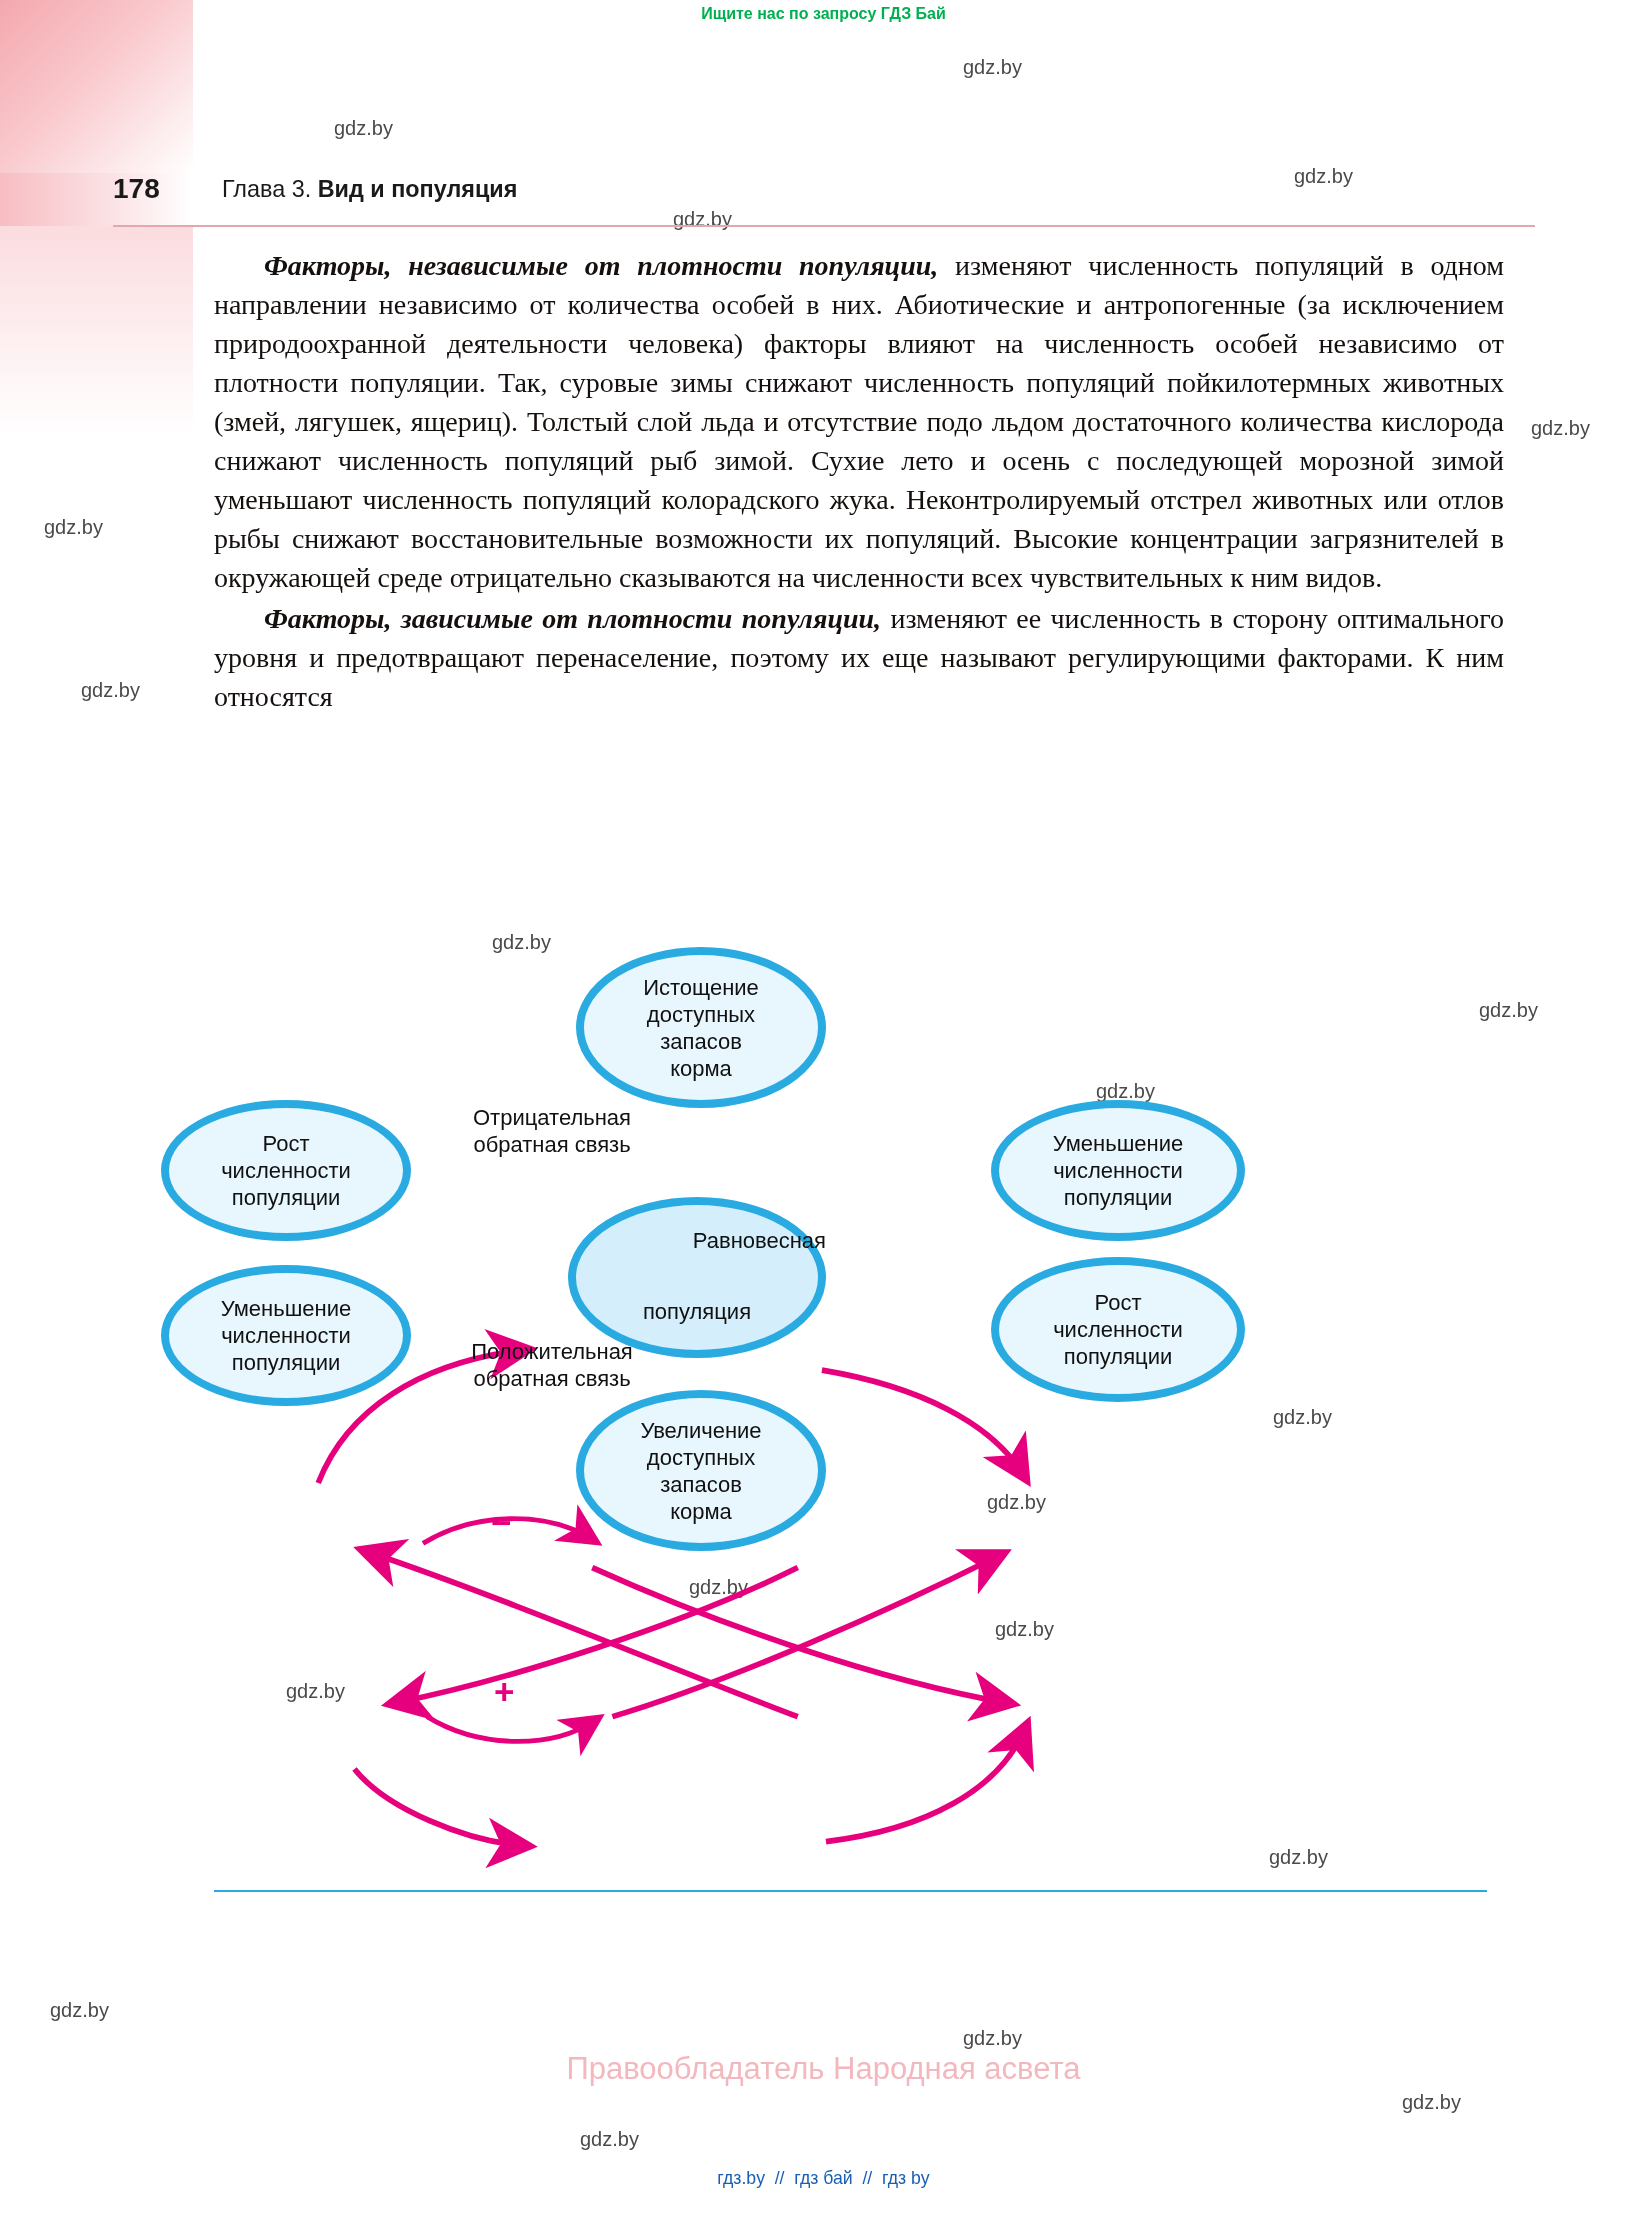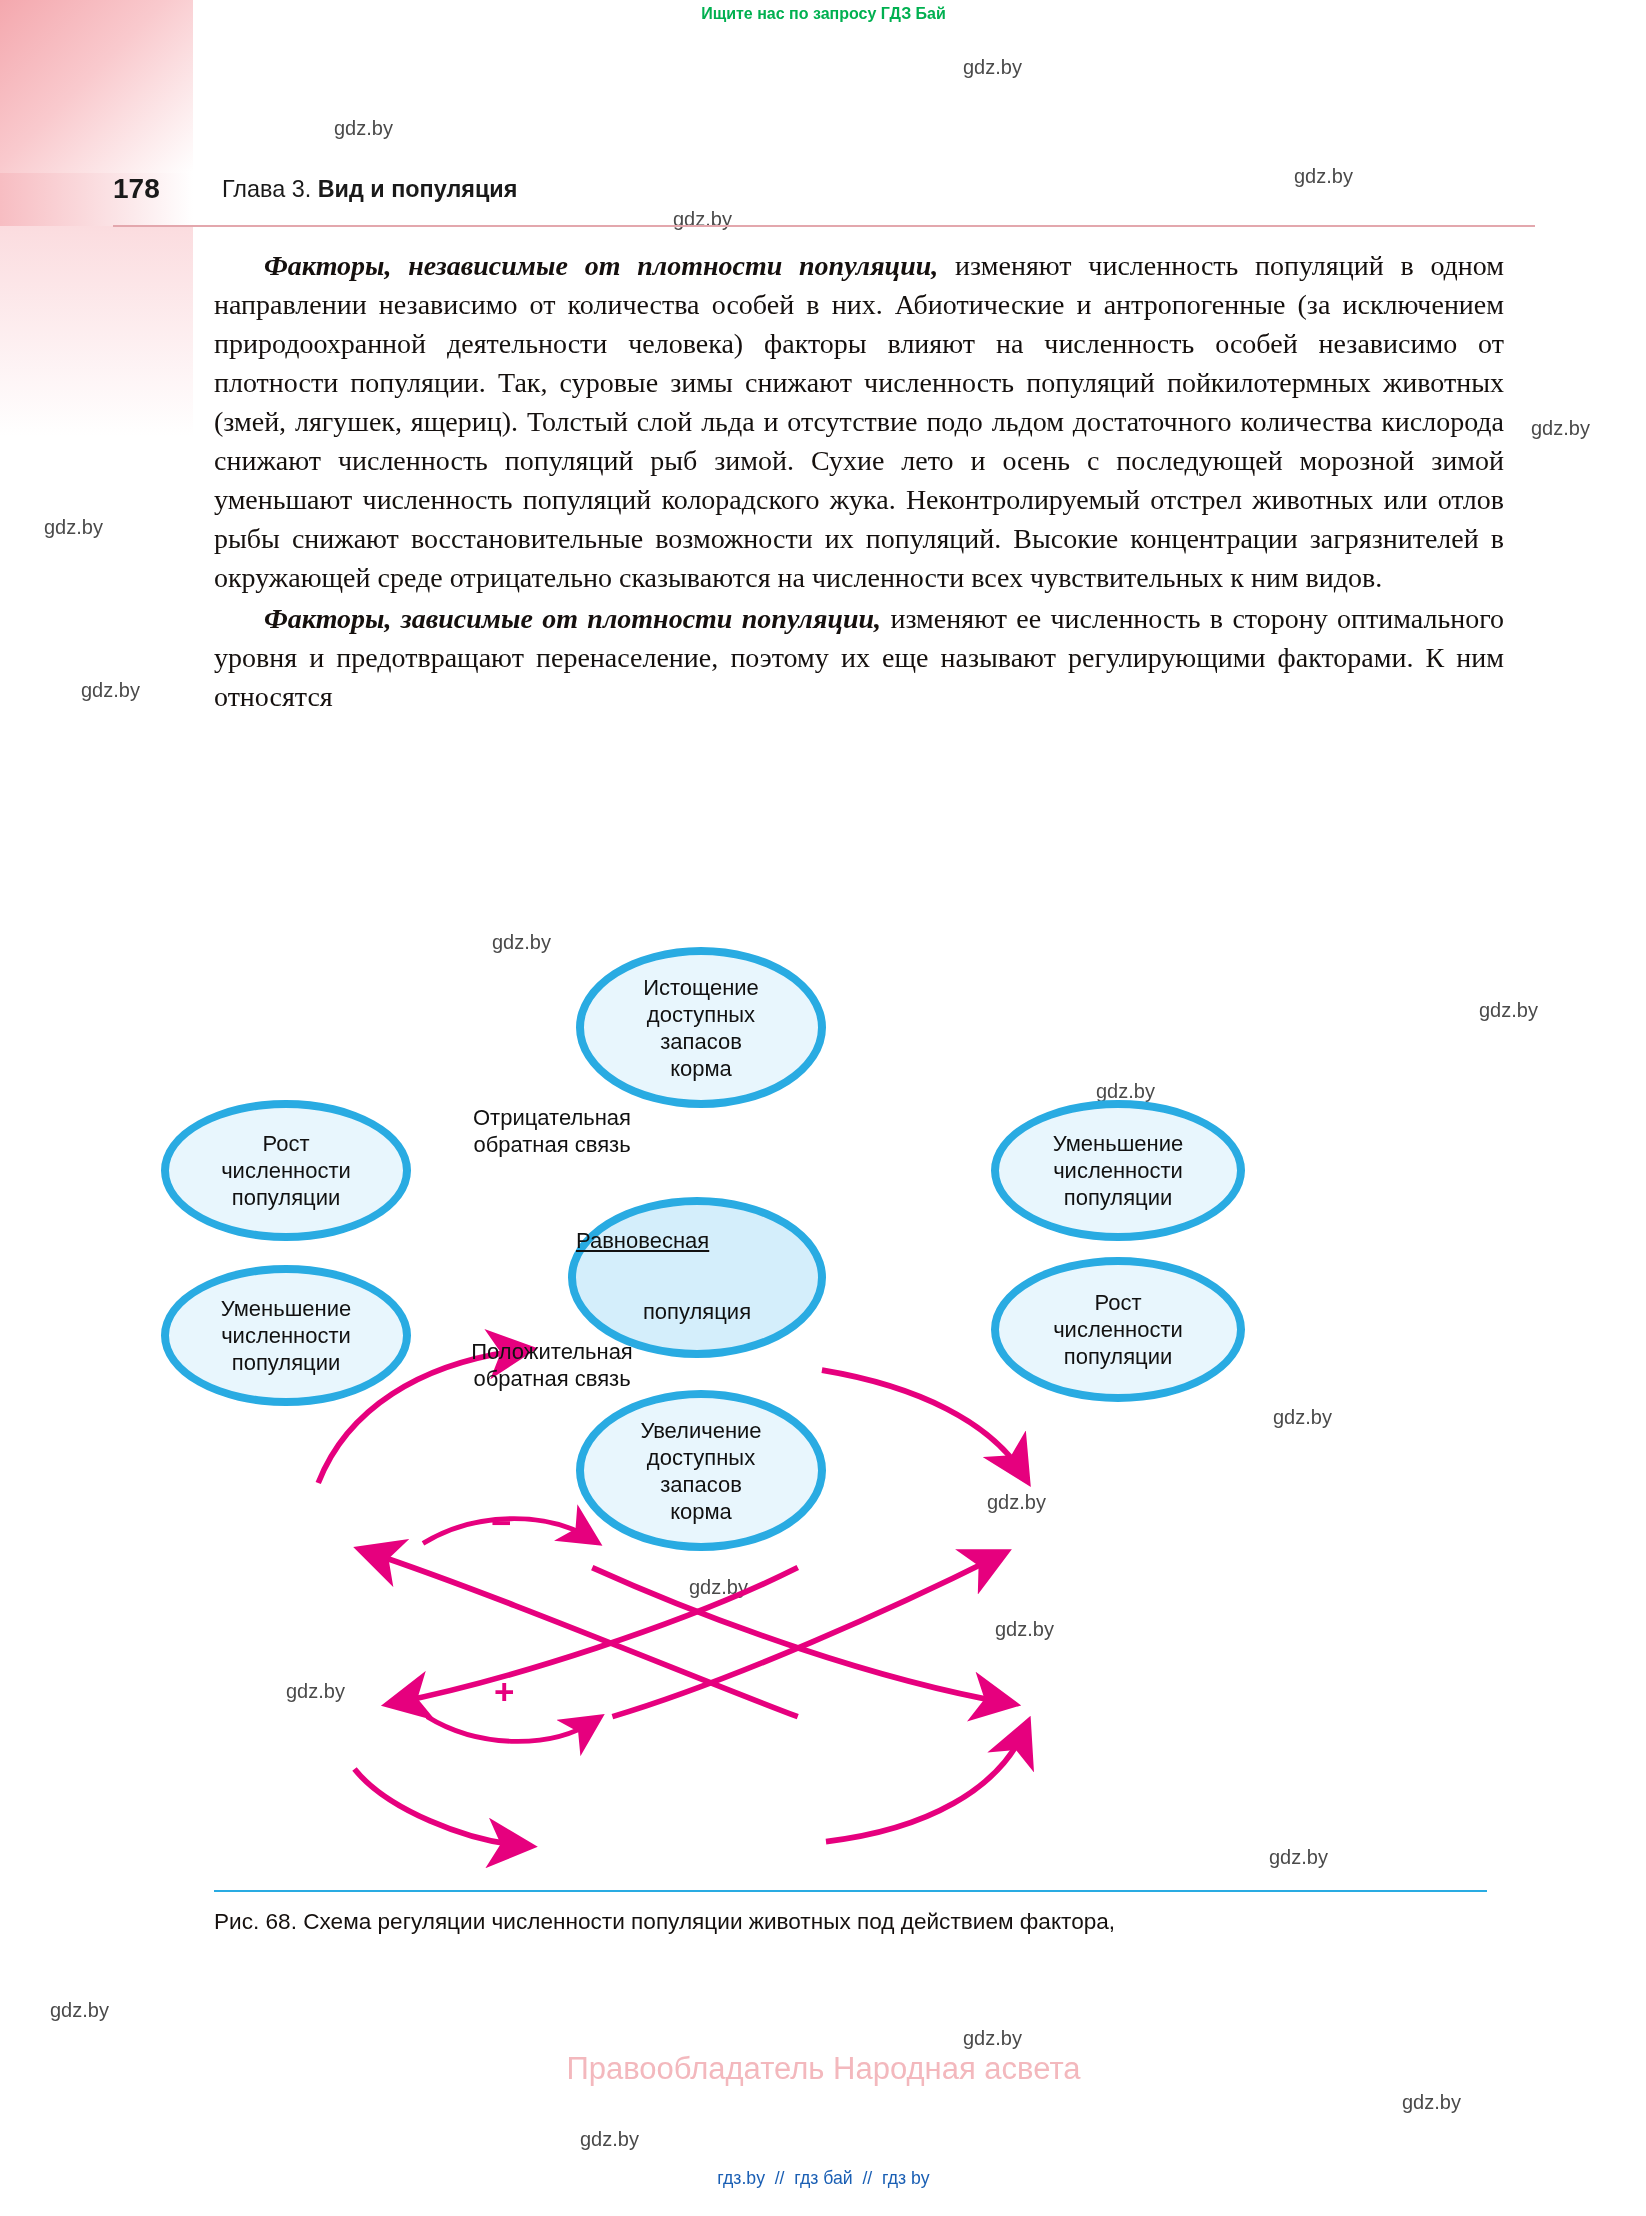--- a/index.html
+++ b/index.html
@@ -224,21 +224,21 @@
 популяции</span>
   </div>
 
   <div class="ellipse" style="left:838px; top:145px; width:254px; height:141px;">
     <span style="white-space:pre-line">Уменьшение
 численности
 популяции</span>
   </div>
 
   <div class="ellipse" style="left:415px; top:242px; width:258px; height:161px; background:#d4eefb; display:block;">
-    <div style="position:absolute; left:0; top:22px; width:100%; text-align:left;text-decoration:underline;">Равновесная</div>
+    <div style="position:absolute; left:8px; top:22px; width:100%; text-align:right;">Равновесная</div>
     <div style="position:absolute; left:0; top:93px; width:100%; text-align:center;">популяция</div>
   </div>
 
   <div class="ellipse" style="left:8px; top:310px; width:250px; height:141px;">
     <span style="white-space:pre-line">Уменьшение
 численности
 популяции</span>
   </div>
 
   <div class="ellipse" style="left:838px; top:302px; width:254px; height:145px;">
@@ -263,21 +263,20 @@
     <div>Положительная</div>
     <div>обратная связь</div>
   </div>
 
   <div class="sign" style="left:338px; top:548px;">−</div>
   <div class="sign" style="left:341px; top:717px;">+</div>
 </div>
 
 <div class="caption-rule"></div>
 <div class="caption">
-  <div>Рис. 68. Схема регуляции численности популяции животных под действием фактора,</div>
 </div>
 
 <div class="copyright">Правообладатель Народная асвета</div>
 <div class="footer-links">
   <span>гдз.by</span>
   <span class="footer-sep">//</span>
   <span>гдз бай</span>
   <span class="footer-sep">//</span>
   <span>гдз by</span>
 </div>

